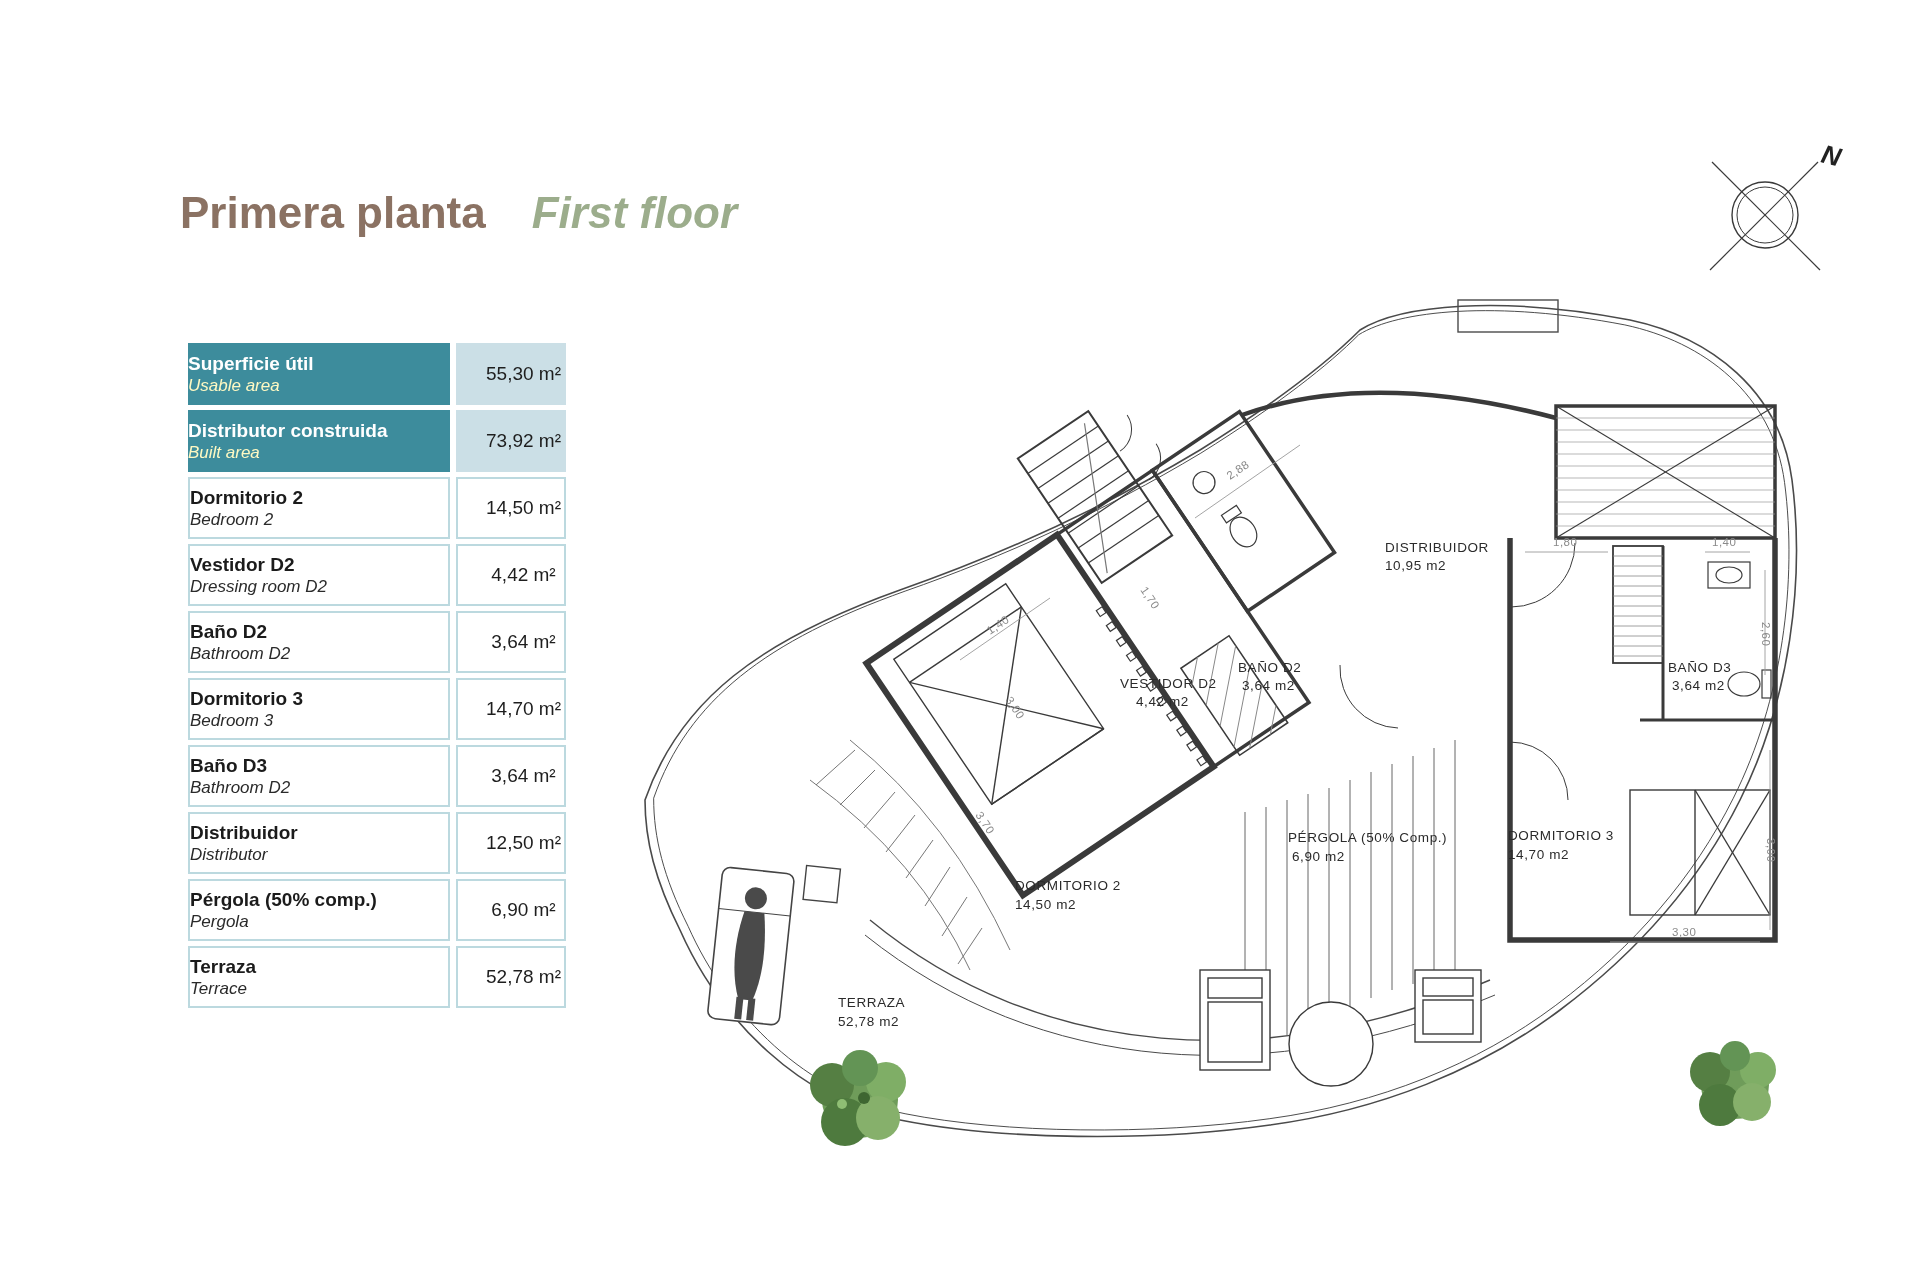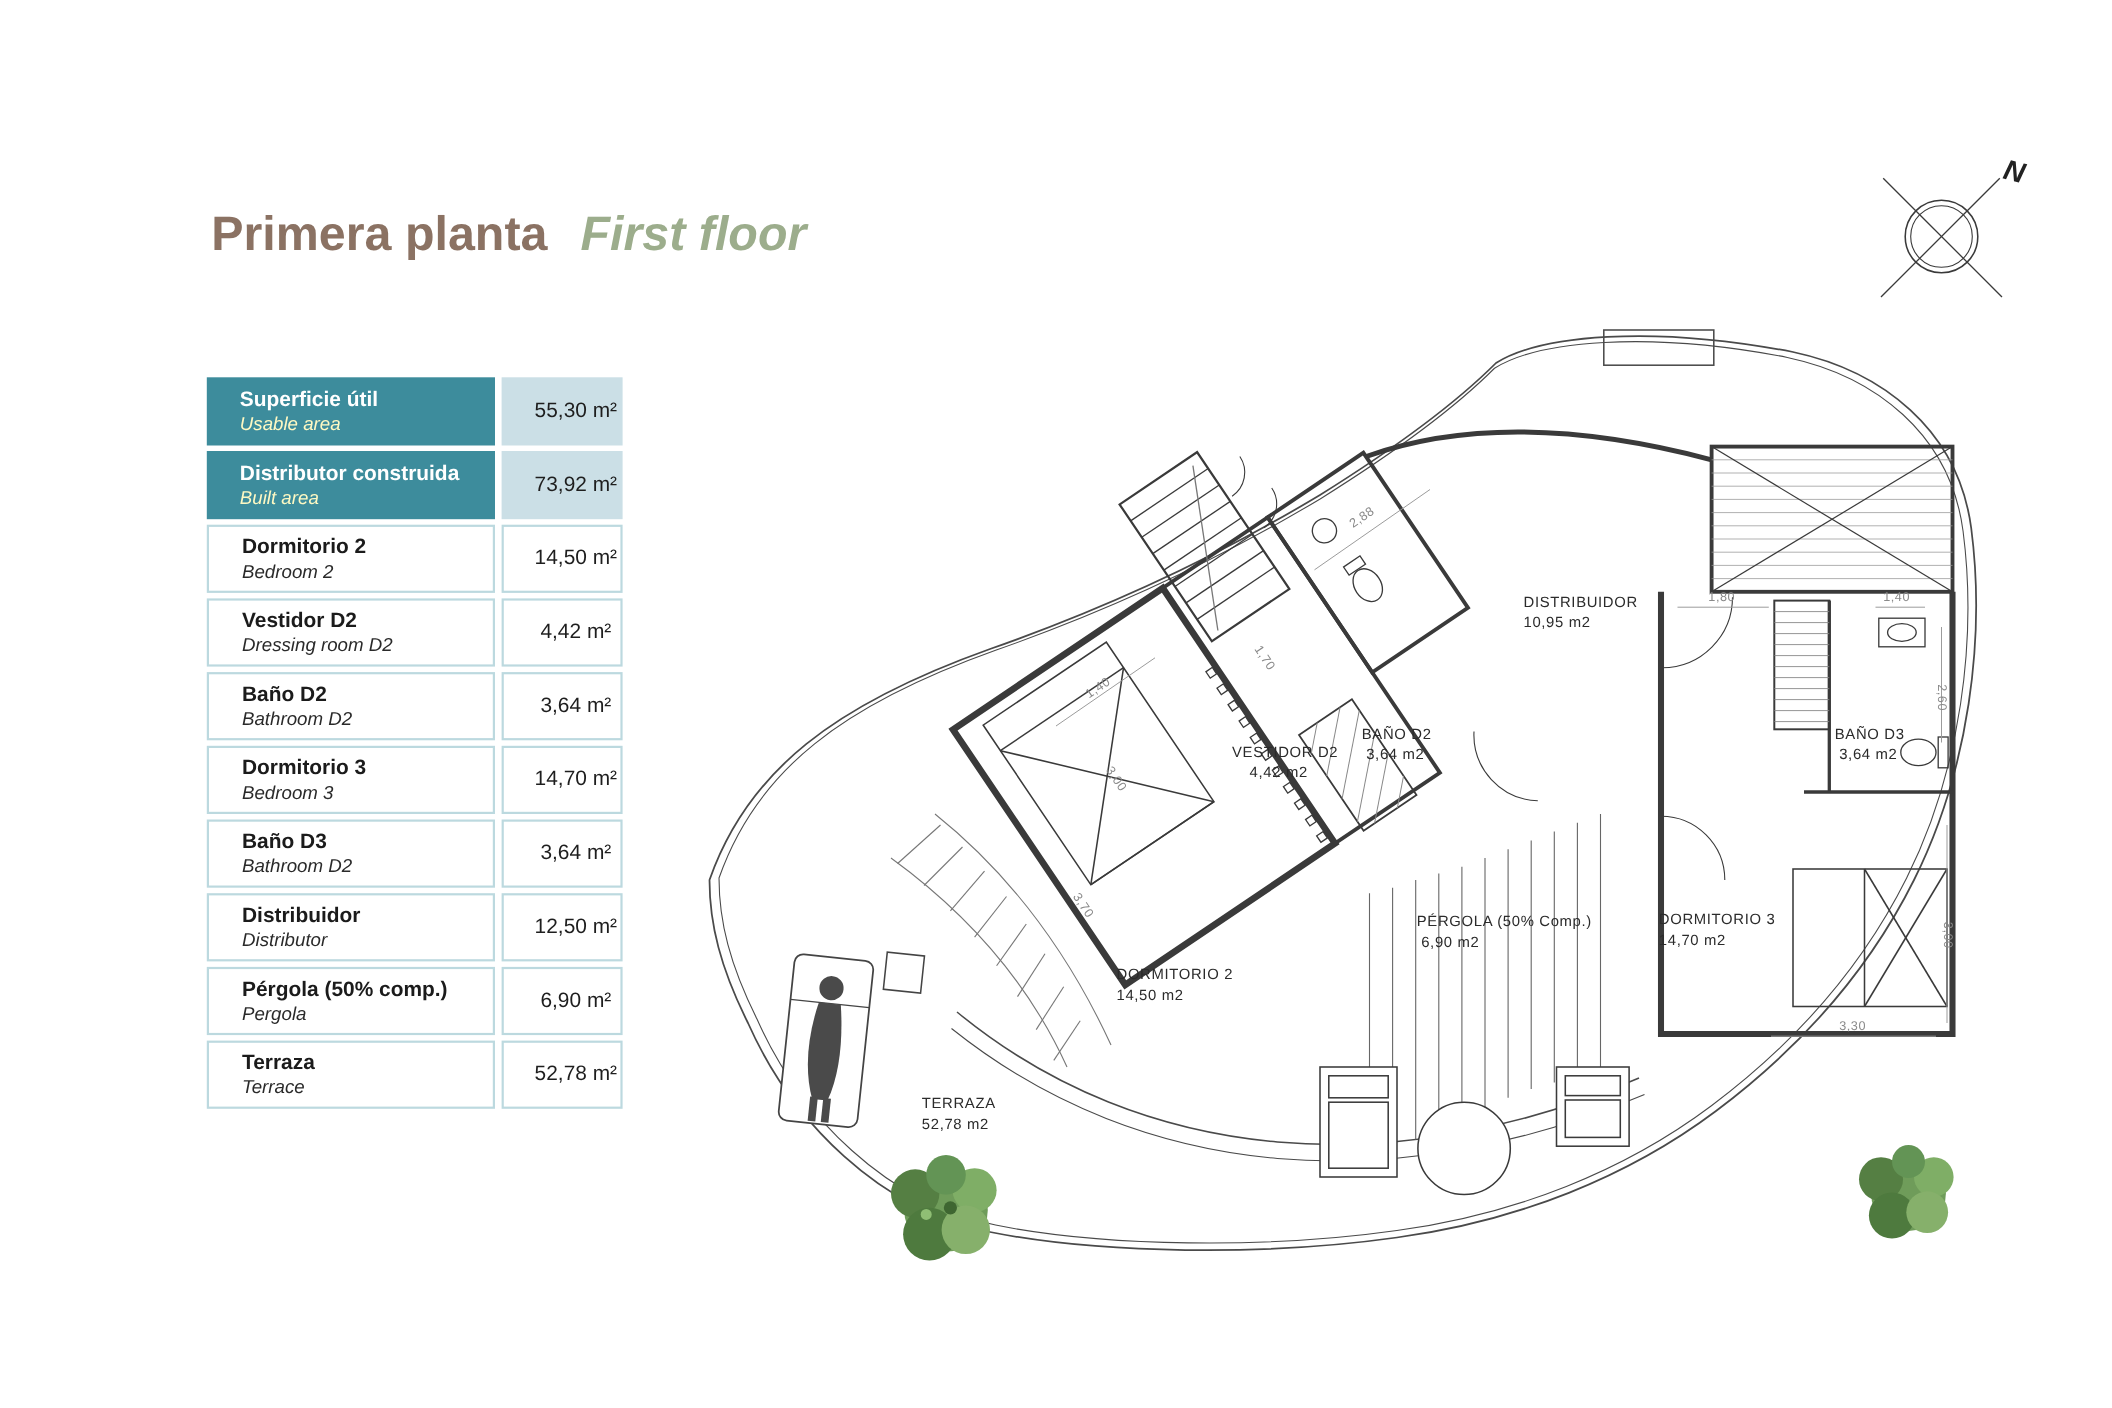--- a/index.html
+++ b/index.html
@@ -1,27 +1,27 @@
 <!DOCTYPE html>
 <html><head>
 <meta charset="utf-8">
 <style>
   html,body{margin:0;padding:0;background:#ffffff;}
   body{width:1920px;height:1280px;position:relative;font-family:"Liberation Sans",sans-serif;overflow:hidden;}
 
   
-  .title{position:absolute;left:192px;top:188px;display:flex;align-items:baseline;gap:30px;white-space:nowrap;}
+  .title{position:absolute;left:180px;top:188px;display:flex;align-items:baseline;gap:46px;white-space:nowrap;}
   .title .es{font-size:44px;font-weight:700;color:#8B7263;letter-spacing:0px;}
   .title .en{font-size:44px;font-weight:700;font-style:italic;color:#9CAD8C;}
 
   
   .areas{position:absolute;left:188px;top:343px;width:382px;}
   .trow{display:flex;gap:6px;margin-bottom:5px;height:62px;}
   .cell{box-sizing:border-box;display:flex;flex-direction:column;justify-content:center;}
-  .cell.label{width:262px;padding-left:30px;background:#ffffff;border:2px solid #BCD9DF;}
+  .cell.label{width:262px;background:#ffffff;border:2px solid #BCD9DF;}
   .cell.value{width:110px;align-items:center;background:#ffffff;border:2px solid #BCD9DF;font-size:19px;color:#1e1e1e;padding-left:25px;}
   .trow.header .cell.label{background:#3D8C9C;border:none;}
   .trow.header .cell.value{background:#CBDFE6;border:none;}
   .cell .es{font-size:19px;font-weight:700;color:#1b1b1b;line-height:1.25;}
   .cell .en{font-size:17px;font-style:italic;color:#2a2a2a;line-height:1.25;}
   .trow.header .es{color:#ffffff;}
   .trow.header .en{color:#fef9c3;}
 
   
   .plan{position:absolute;left:620px;top:100px;width:1270px;height:1120px;}

